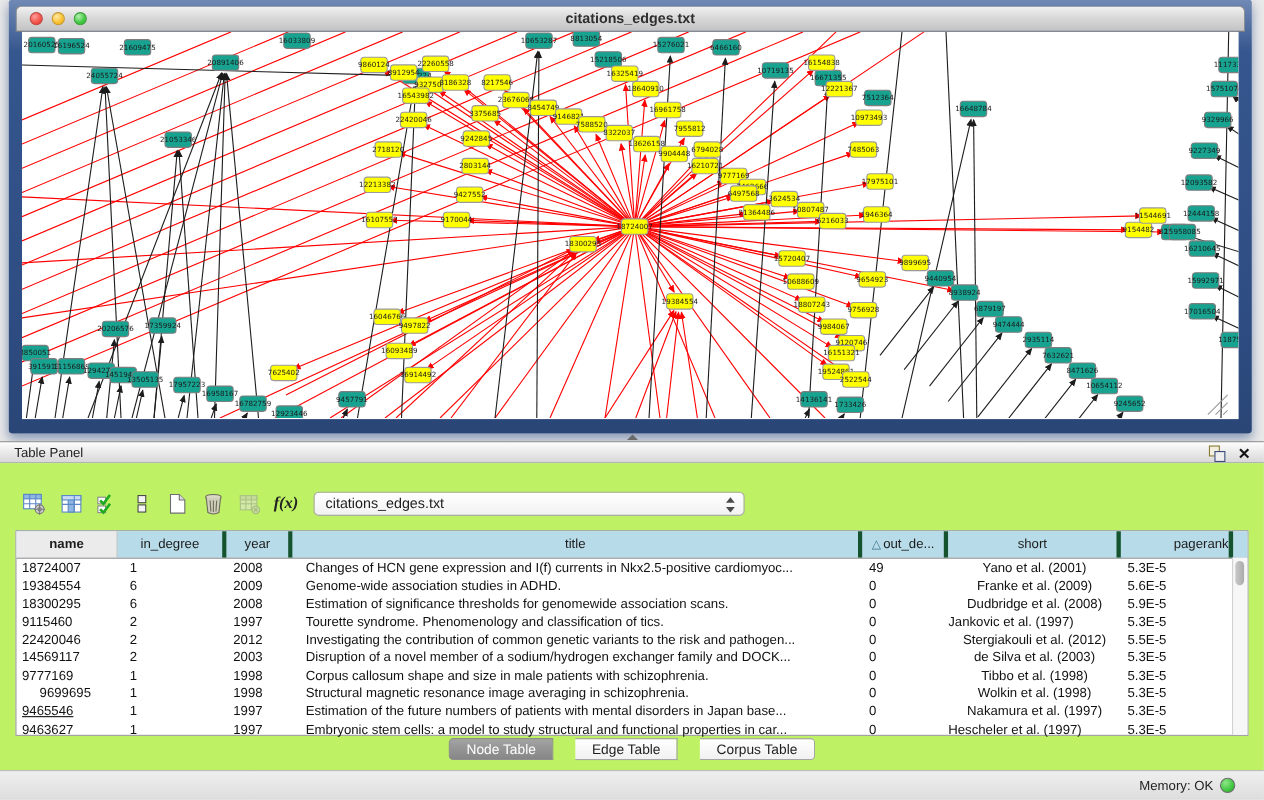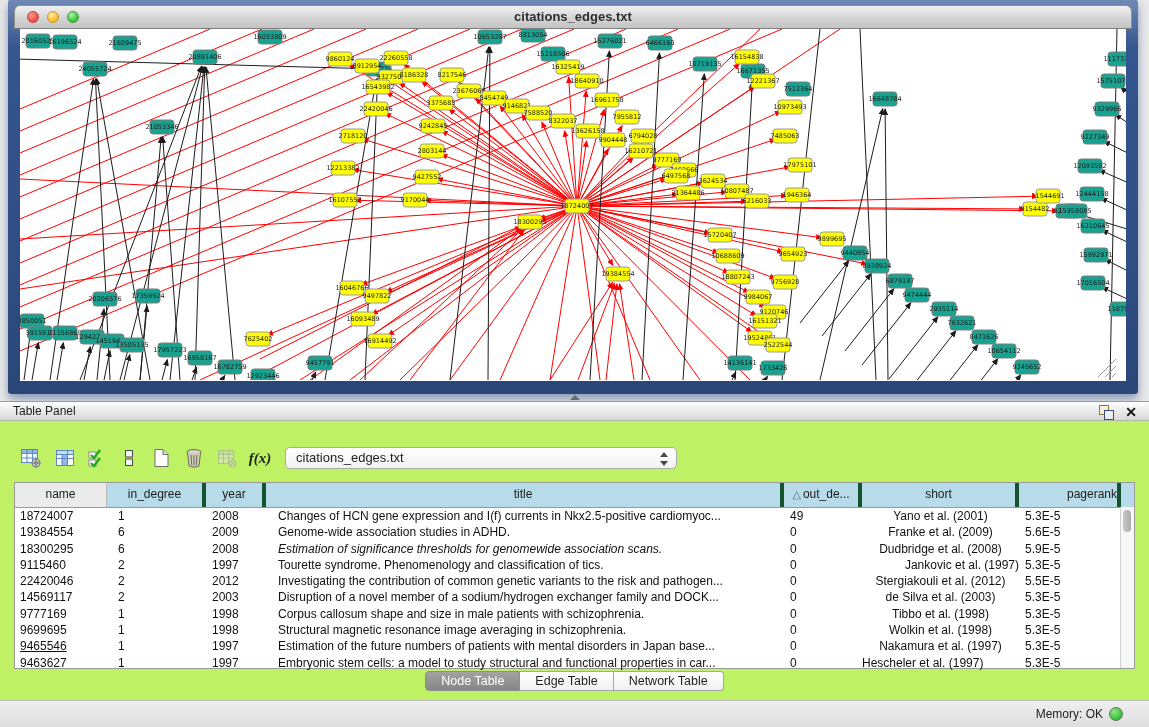--- a/index.html
+++ b/index.html
@@ -63,21 +63,21 @@
   .th.first{background:#ebebeb;border-right:1px solid #bcbcbc;}
   .th .sort{color:#40768f;font-size:11px;margin-right:2px;}
   .tbody{position:relative;height:163px;overflow:hidden;border-top:1px solid #9a9a9a;}
   .tr{display:flex;height:16.3px;}
   .td{box-sizing:border-box;font-size:12px;color:#111;line-height:16px;white-space:nowrap;overflow:hidden;}
   .vscroll{position:absolute;right:0;top:24px;bottom:0;width:13px;background:#f7f7f7;border-left:1px solid #d2d2d2;}
   .vthumb{position:absolute;left:2px;top:3px;width:8px;height:22px;border-radius:4px;
     background:linear-gradient(90deg,#c9c9c9,#ababab);}
 
   
-  .tp-tabs{position:absolute;top:250px;left:0;width:1149px;display:flex;justify-content:center;}
+  .tp-tabs{position:absolute;top:250px;left:0;width:1149px;display:flex;justify-content:center;gap:20px;}
   .tab{box-sizing:border-box;height:20px;line-height:18px;font-size:12.5px;padding:0 15px;
     border:1px solid #a6a6a6;border-left-width:0;background:linear-gradient(#ffffff,#f1f1f1);color:#1e1e1e;}
   .tab.first{border-left-width:1px;border-radius:4px 0 0 4px;}
   .tab.last{border-radius:0 4px 4px 0;}
   .tab.sel{background:linear-gradient(#a3a3a3,#868686);color:#fff;border-color:#8e8e8e;}
 
   
   .status-bar{position:absolute;top:700px;left:0;width:1149px;height:27px;box-sizing:border-box;
     background:linear-gradient(#efefef,#dddddd);border-top:1px solid #bcbcbc;}
   .mem-label{position:absolute;right:46px;top:6px;font-size:12px;color:#222;}
@@ -590,21 +590,21 @@
       <span>citations_edges.txt</span>
       <span class="arrows">
           <span class="up"></span>
           <span class="dn"></span>
         </span>
     </div>
   </div>
 
   <div class="tbl">
     <div class="thead" id="thead">
-        <div class="th first" style="width: 92px;">name</div>
+        <div class="th first" style="width: 92px; font-weight: bold;">name</div>
         <div class="th" style="width: 99px;">in_degree</div>
         <div class="th" style="width: 60px;">year</div>
         <div class="th" style="width: 518px;">title</div>
         <div class="th" style="width: 78px;"><span class="sort">△</span>out_de...</div>
         <div class="th" style="width: 157px;">short</div>
         <div class="th" style="width: 102px; text-align: right;">pagerank</div>
       </div>
     <div class="tbody" id="tbody">
         <div class="tr">
           <div class="td" style="width: 92px; padding-left: 5px;">18724007</div>
@@ -621,32 +621,32 @@
           <div class="td" style="width: 60px; padding-left: 6px;">2009</div>
           <div class="td" style="width: 518px; padding-left: 12px;">Genome-wide association studies in ADHD.</div>
           <div class="td" style="width: 78px; padding-left: 6px;">0</div>
           <div class="td" style="width: 157px; text-align: center;">Franke et al. (2009)</div>
           <div class="td" style="width: 102px; padding-left: 6px;">5.6E-5</div>
         </div>
         <div class="tr">
           <div class="td" style="width: 92px; padding-left: 5px;">18300295</div>
           <div class="td" style="width: 99px; padding-left: 11px;">6</div>
           <div class="td" style="width: 60px; padding-left: 6px;">2008</div>
-          <div class="td" style="width: 518px; padding-left: 12px; font-style: italic;">Estimation of significance thresholds for genomewide association scans.</div>
+          <div class="td" style="width: 518px; padding-left: 12px;">Estimation of significance thresholds for genomewide association scans.</div>
           <div class="td" style="width: 78px; padding-left: 6px;">0</div>
           <div class="td" style="width: 157px; text-align: center;">Dudbridge et al. (2008)</div>
           <div class="td" style="width: 102px; padding-left: 6px;">5.9E-5</div>
         </div>
         <div class="tr">
           <div class="td" style="width: 92px; padding-left: 5px;">9115460</div>
           <div class="td" style="width: 99px; padding-left: 11px;">2</div>
           <div class="td" style="width: 60px; padding-left: 6px;">1997</div>
           <div class="td" style="width: 518px; padding-left: 12px;">Tourette syndrome. Phenomenology and classification of tics.</div>
           <div class="td" style="width: 78px; padding-left: 6px;">0</div>
-          <div class="td" style="width: 157px; text-align: right;">Jankovic et al. (1997)</div>
+          <div class="td" style="width: 157px; text-align: left;">Jankovic et al. (1997)</div>
           <div class="td" style="width: 102px; padding-left: 6px;">5.3E-5</div>
         </div>
         <div class="tr">
           <div class="td" style="width: 92px; padding-left: 5px;">22420046</div>
           <div class="td" style="width: 99px; padding-left: 11px;">2</div>
           <div class="td" style="width: 60px; padding-left: 6px;">2012</div>
           <div class="td" style="width: 518px; padding-left: 12px;">Investigating the contribution of common genetic variants to the risk and pathogen...</div>
           <div class="td" style="width: 78px; padding-left: 6px;">0</div>
           <div class="td" style="width: 157px; text-align: center;">Stergiakouli et al. (2012)</div>
           <div class="td" style="width: 102px; padding-left: 6px;">5.5E-5</div>
@@ -663,21 +663,21 @@
         <div class="tr">
           <div class="td" style="width: 92px; padding-left: 5px;">9777169</div>
           <div class="td" style="width: 99px; padding-left: 11px;">1</div>
           <div class="td" style="width: 60px; padding-left: 6px;">1998</div>
           <div class="td" style="width: 518px; padding-left: 12px;">Corpus callosum shape and size in male patients with schizophrenia.</div>
           <div class="td" style="width: 78px; padding-left: 6px;">0</div>
           <div class="td" style="width: 157px; text-align: center;">Tibbo et al. (1998)</div>
           <div class="td" style="width: 102px; padding-left: 6px;">5.3E-5</div>
         </div>
         <div class="tr">
-          <div class="td" style="width: 92px; padding-left: 5px;">9699695</div>
+          <div class="td" style="width: 92px; padding-left: 21px;">9699695</div>
           <div class="td" style="width: 99px; padding-left: 11px;">1</div>
           <div class="td" style="width: 60px; padding-left: 6px;">1998</div>
           <div class="td" style="width: 518px; padding-left: 12px;">Structural magnetic resonance image averaging in schizophrenia.</div>
           <div class="td" style="width: 78px; padding-left: 6px;">0</div>
           <div class="td" style="width: 157px; text-align: center;">Wolkin et al. (1998)</div>
           <div class="td" style="width: 102px; padding-left: 6px;">5.3E-5</div>
         </div>
         <div class="tr">
           <div class="td" style="width: 92px; padding-left: 5px; text-decoration: underline;">9465546</div>
           <div class="td" style="width: 99px; padding-left: 11px;">1</div>
@@ -698,20 +698,20 @@
         </div>
       </div>
     <div class="vscroll">
       <div class="vthumb"></div>
     </div>
   </div>
 
   <div class="tp-tabs" id="tabs">
       <div class="tab first sel">Node Table</div>
       <div class="tab">Edge Table</div>
-      <div class="tab last">Network Table</div>
+      <div class="tab last">Corpus Table</div>
     </div>
 </div>
 
 <div class="status-bar">
   <span class="mem-label">Memory: OK</span>
   <span class="mem-dot"></span>
 </div>
 
 </body></html>

